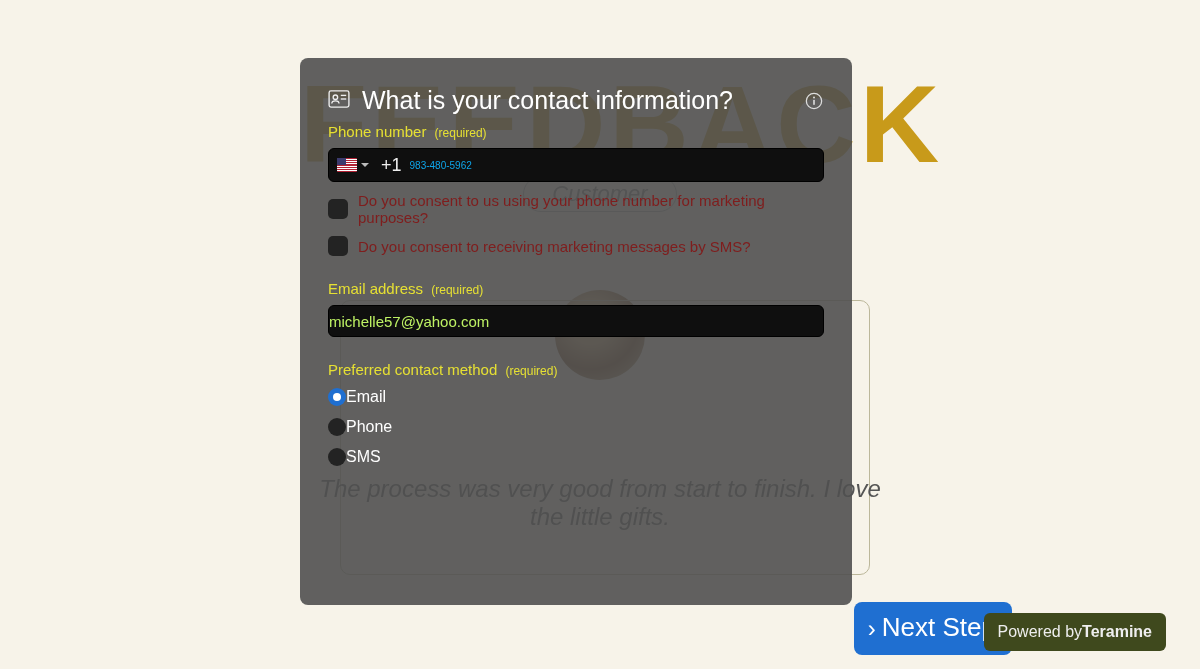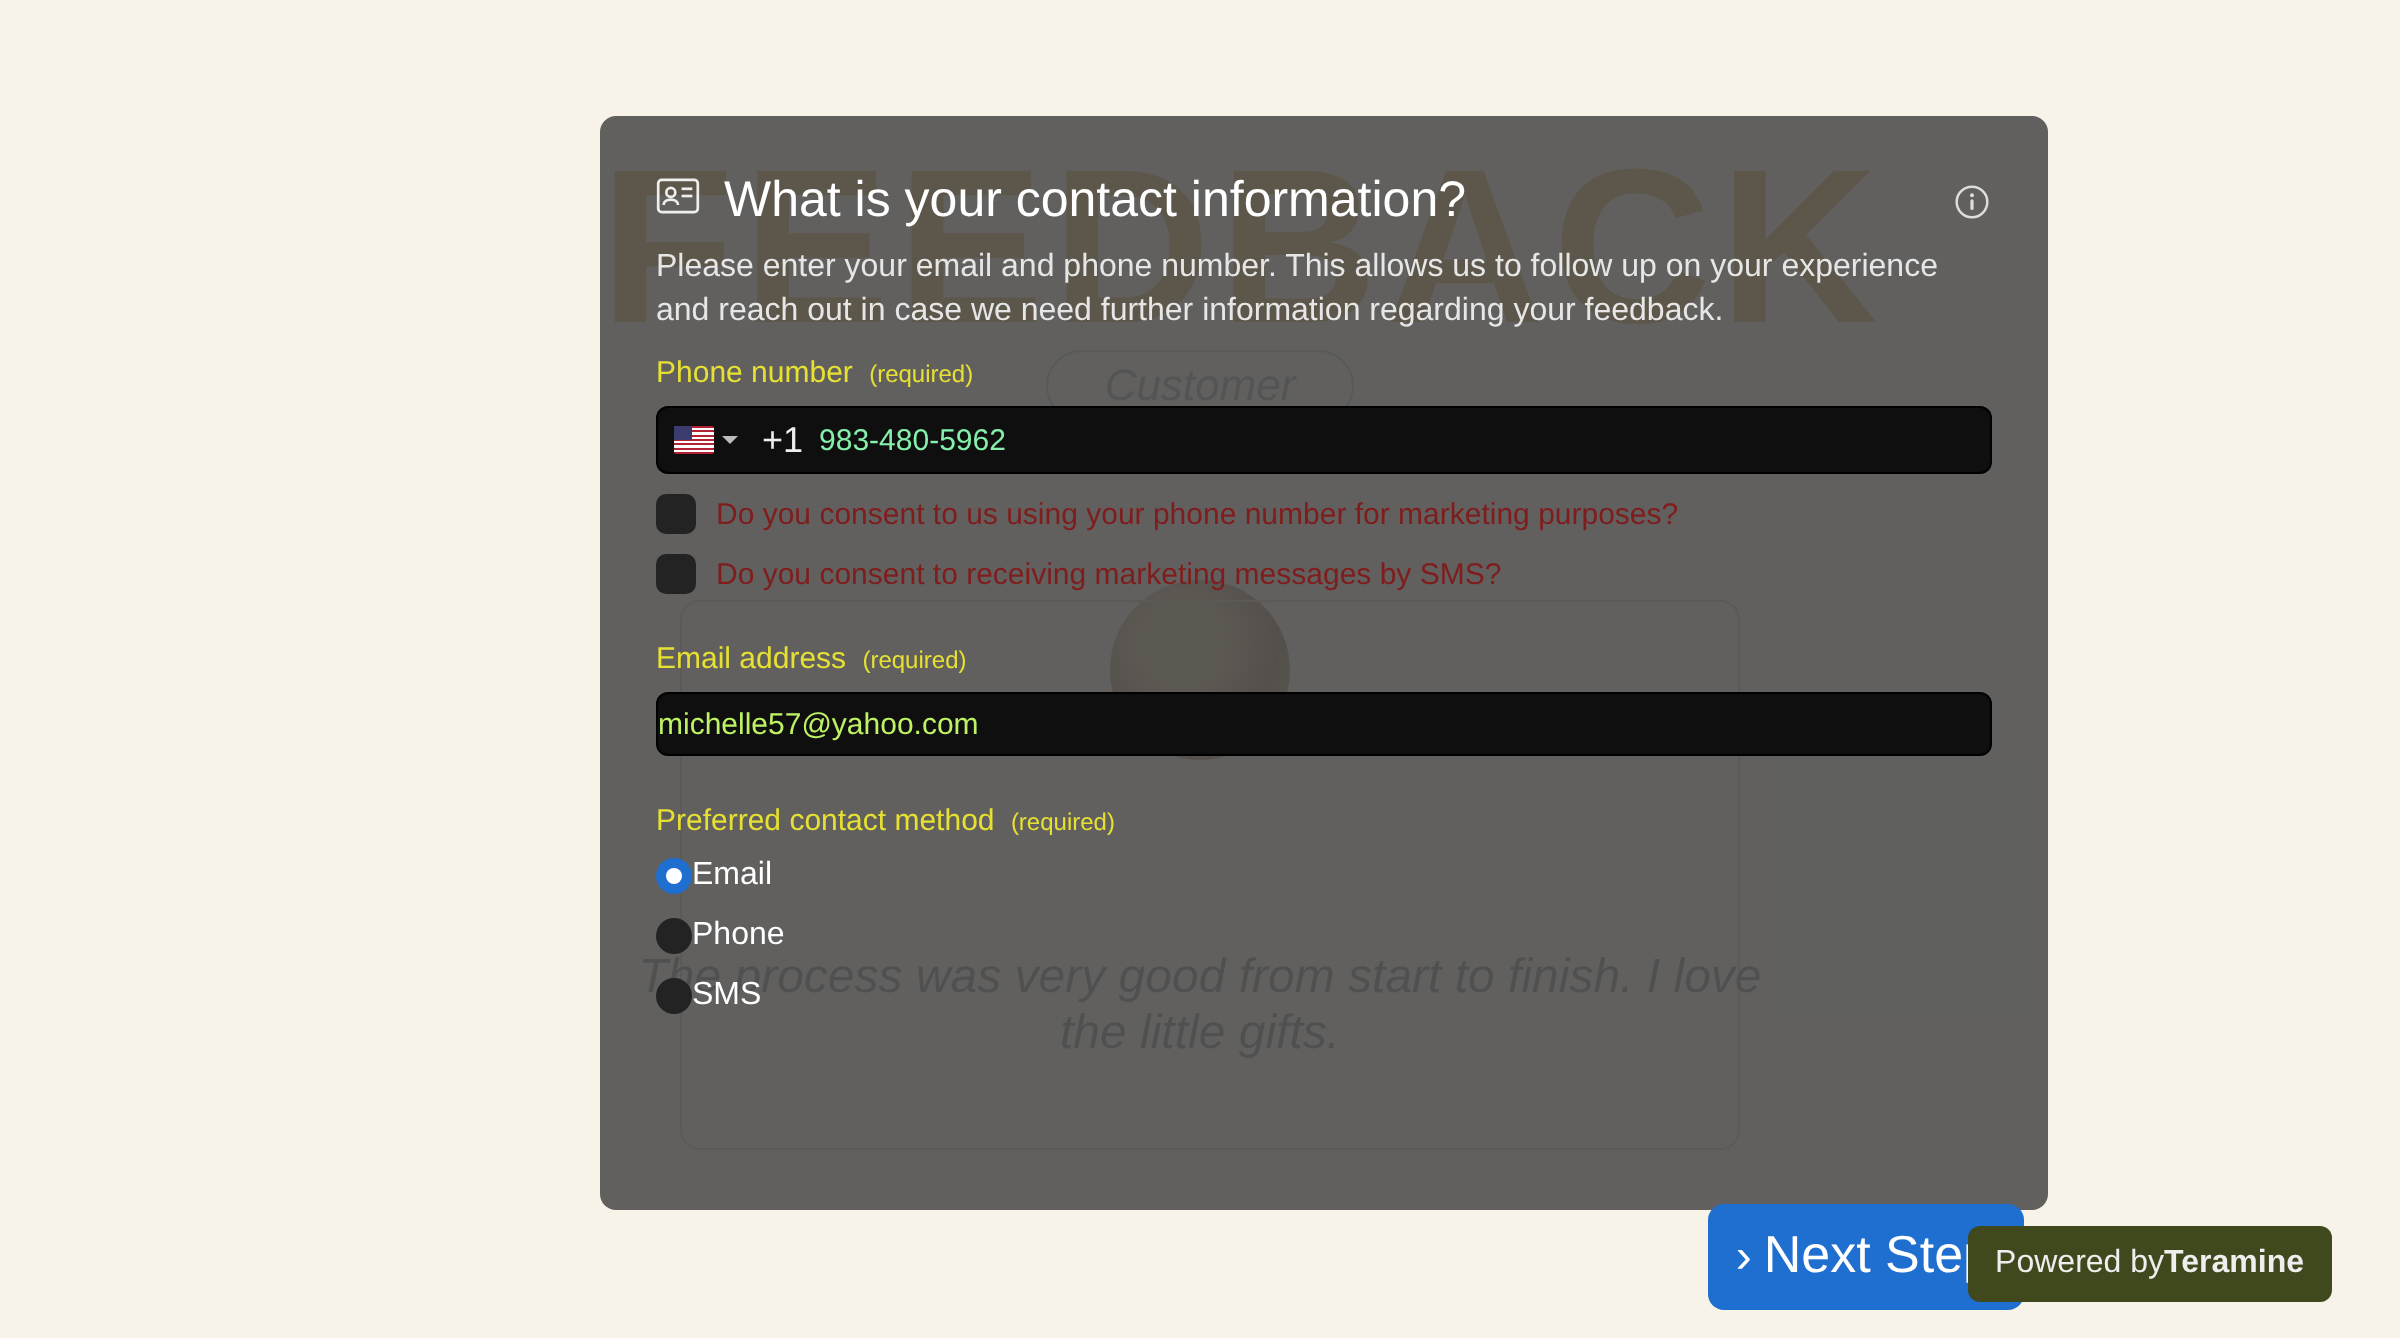--- a/index.html
+++ b/index.html
@@ -54,21 +54,21 @@
       position: absolute;
       top: 300px; left: 340px; width: 530px; height: 275px;
       border: 1px solid #bcb79a;
       border-radius: 10px;
       z-index: 0;
     }
 
     .modal {
       position: absolute;
       top: 58px; left: 300px;
-      width: 724px;
+      width: 552px;
       height: 547px;
       background: rgba(80,80,80,0.90);
       border-radius: 8px;
       padding: 28px 28px 24px 28px;
       color: #fff;
       z-index: 2;
     }
     .modal-title-row {
       display: flex; align-items: center; gap: 12px;
       margin-bottom: 8px;
@@ -135,22 +135,22 @@
     .dial-code {
       padding: 0 8px 0 4px;
       font-size: 18px;
       color: #eee;
     }
     .phone-input {
       flex: 1;
       background: transparent;
       border: none;
       outline: none;
-      color: #86efac;
-      font-size: 15px;
+      color: #0ea5e9;
+      font-size: 10px;
       padding-right: 14px;
     }
     .check-row {
       display: flex; align-items: center; gap: 10px;
       margin-top: 10px;
     }
     .cbox {
       width: 20px; height: 20px;
       border-radius: 5px;
       background: #232323;
@@ -249,21 +249,20 @@
     </span>
     <div class="modal-title">What is your contact information?</div>
     <span class="info-btn">
       <svg width="18" height="18" viewBox="0 0 20 20">
         <circle cx="10" cy="10" r="8.5" stroke="#ddd" stroke-width="1.4" fill="none"></circle>
         <circle cx="10" cy="6.2" r="1.1" fill="#ddd"></circle>
         <rect x="9.1" y="8.5" width="1.8" height="6" rx="0.9" fill="#ddd"></rect>
       </svg>
     </span>
   </div>
-  <div class="modal-desc">Please enter your email and phone number. This allows us to follow up on your experience and reach out in case we need further information regarding your feedback.</div>
 
   <div class="section-label">
     <span>Phone number</span>
     <span class="req">(required)</span>
   </div>
   <div class="phone-row">
     <div class="flag-btn">
       <span class="flag"></span>
       <span class="caret-down"></span>
     </div>

